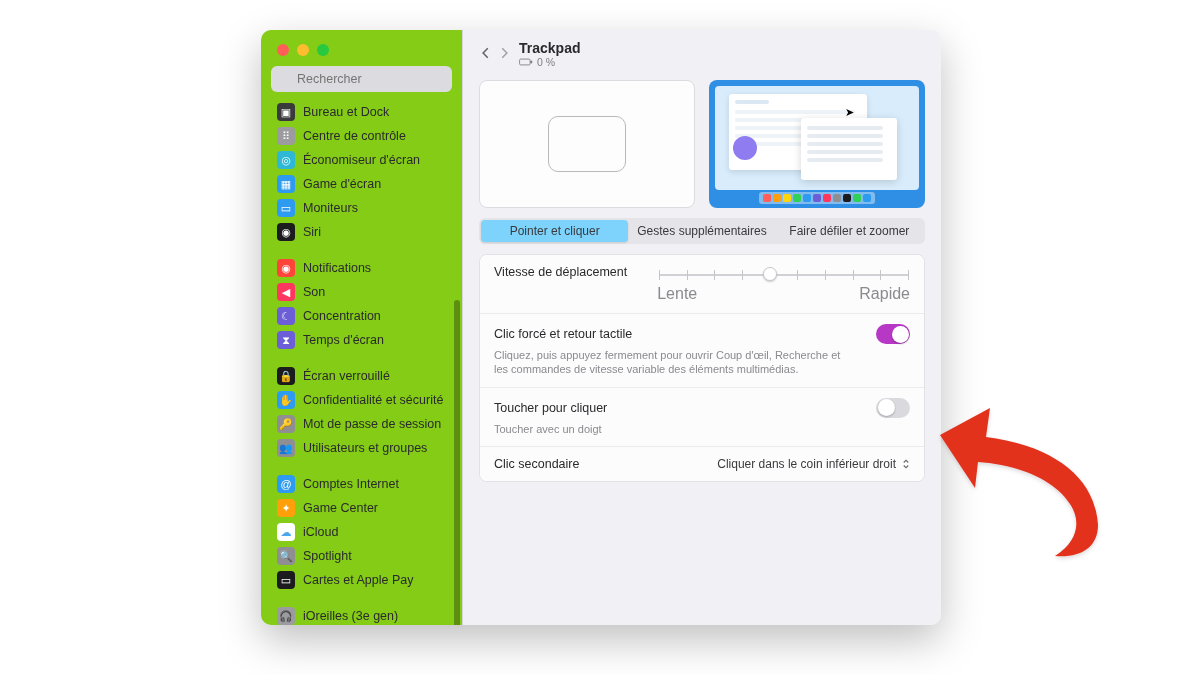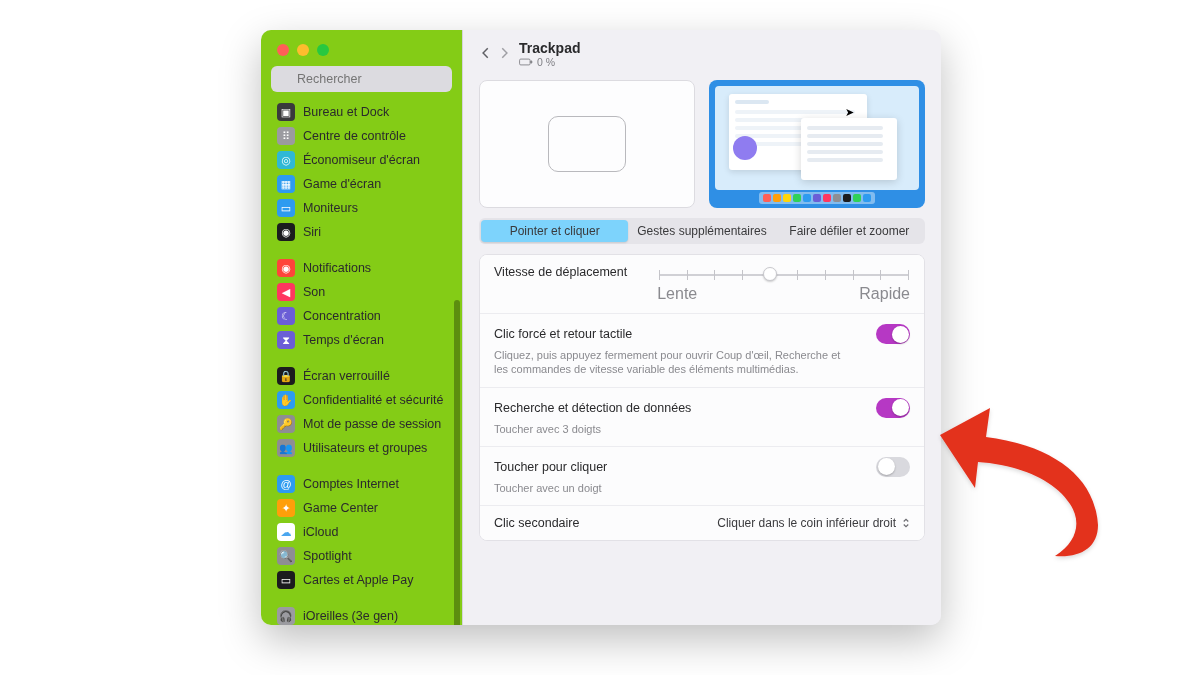--- a/index.html
+++ b/index.html
@@ -482,29 +482,20 @@
       <div class="row">
         <div class="row-head">
           <span class="row-title">Clic forcé et retour tactile</span>
           <div class="toggle on">
               <div class="knob"></div>
             </div>
         </div>
         <div class="row-desc">Cliquez, puis appuyez fermement pour ouvrir Coup d'œil, Recherche et les commandes de vitesse variable des éléments multimédias.</div>
       </div>
 
-      <div class="row">
-        <div class="row-head">
-          <span class="row-title">Recherche et détection de données</span>
-          <div class="toggle on">
-              <div class="knob"></div>
-            </div>
-        </div>
-        <div class="row-desc">Toucher avec 3 doigts</div>
-      </div>
 
       <div class="row">
         <div class="row-head">
           <span class="row-title">Toucher pour cliquer</span>
           <div class="toggle off">
               <div class="knob"></div>
             </div>
         </div>
         <div class="row-desc">Toucher avec un doigt</div>
       </div>

